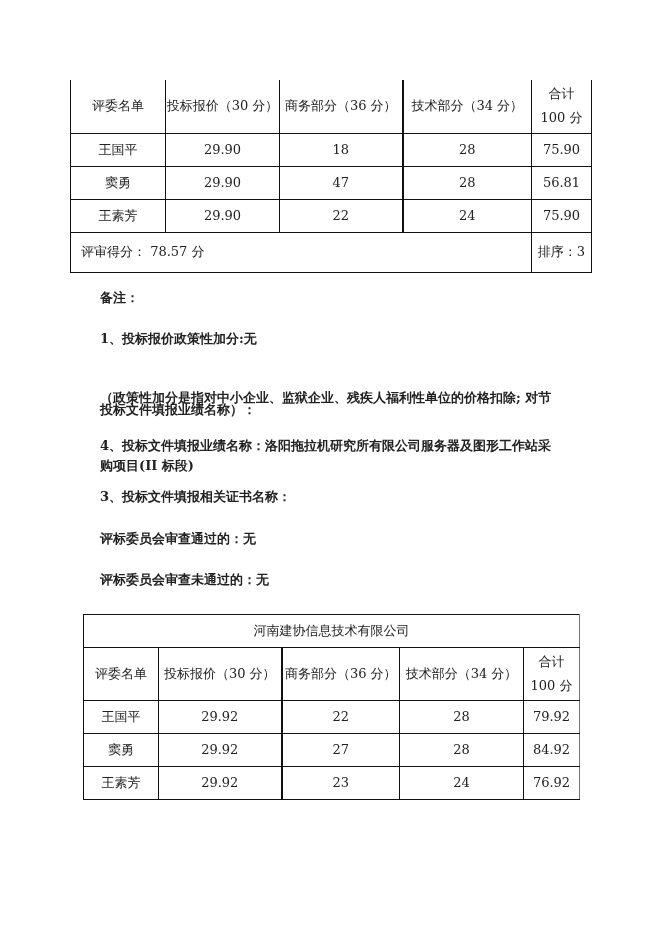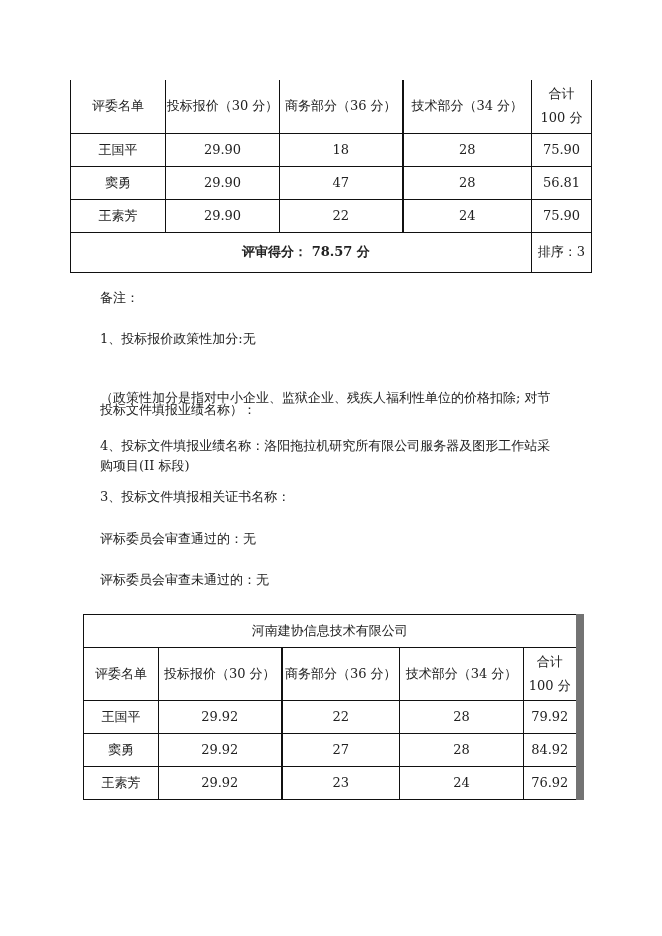--- a/index.html
+++ b/index.html
@@ -1,26 +1,26 @@
 <!DOCTYPE html>
 <html><head>
 <meta charset="utf-8">
 <style>
   html, body { margin:0; padding:0; background:#ffffff; }
   body { width:662px; height:936px; position:relative; overflow:hidden;
          font-family:"DejaVu Serif", "Liberation Serif", serif; color:#222; font-size:13px; }
   .tbl { position:absolute; border-collapse:collapse; table-layout:fixed; }
   .tbl td { border:1px solid #111; text-align:center; vertical-align:middle; padding:0; line-height:24px; font-size:13px; }
   .tbl td.thick-l { border-left:2px solid #111; }
-  .tbl td.left { text-align:center; padding-left:12px;font-weight:bold; }
+  .tbl td.left { text-align:left; padding-left:12px; }
   #t1 { left:70px; top:80px; width:521px; }
   #t1 tr.top td { border-top:none; }
   #t2 { left:83px; top:614px; width:496px; }
-  #t2 td.right-edge { border-right:8px solid #737373; }
-  .p { position:absolute; left:100px; font-size:13px; line-height:27px; white-space:nowrap; }
+  #t2 td.right-edge { border-right:1px solid #737373; }
+  .p { position:absolute; left:100px; font-size:13px; line-height:27px; white-space:nowrap;font-weight:bold; }
 </style>
 </head>
 <body>
 
 <table class="tbl" id="t1">
   <colgroup>
       <col style="width:95px">
       <col style="width:114px">
       <col style="width:123px">
       <col style="width:129px">

